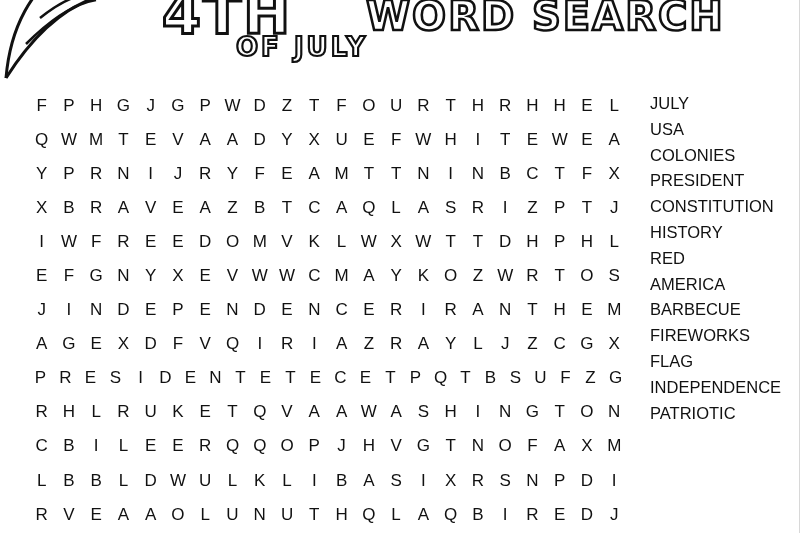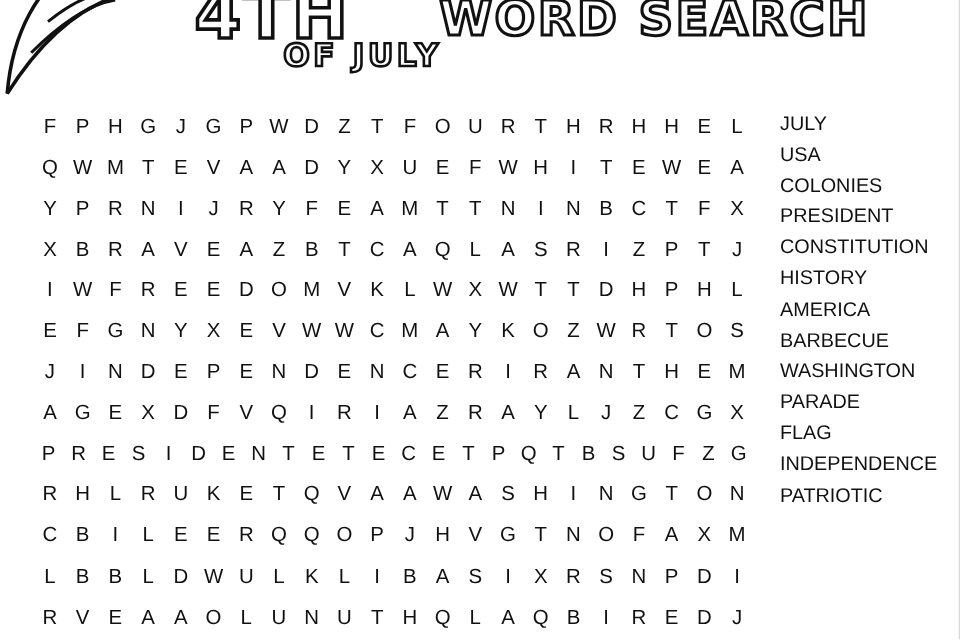--- a/index.html
+++ b/index.html
@@ -469,23 +469,23 @@
       </div>
       <div class="grid-row"></div>
     </div>
   <div class="wordlist" id="wordlist">
       <div class="word">JULY</div>
       <div class="word">USA</div>
       <div class="word">COLONIES</div>
       <div class="word">PRESIDENT</div>
       <div class="word">CONSTITUTION</div>
       <div class="word">HISTORY</div>
+      <div class="word">RED</div>
       <div class="word">AMERICA</div>
       <div class="word">BARBECUE</div>
-      <div class="word">WASHINGTON</div>
-      <div class="word">PARADE</div>
+      <div class="word">FIREWORKS</div>
       <div class="word">FLAG</div>
       <div class="word">INDEPENDENCE</div>
       <div class="word">PATRIOTIC</div>
     </div>
 </div>
 
 <div class="page-edge"></div>
 
 </body></html>

